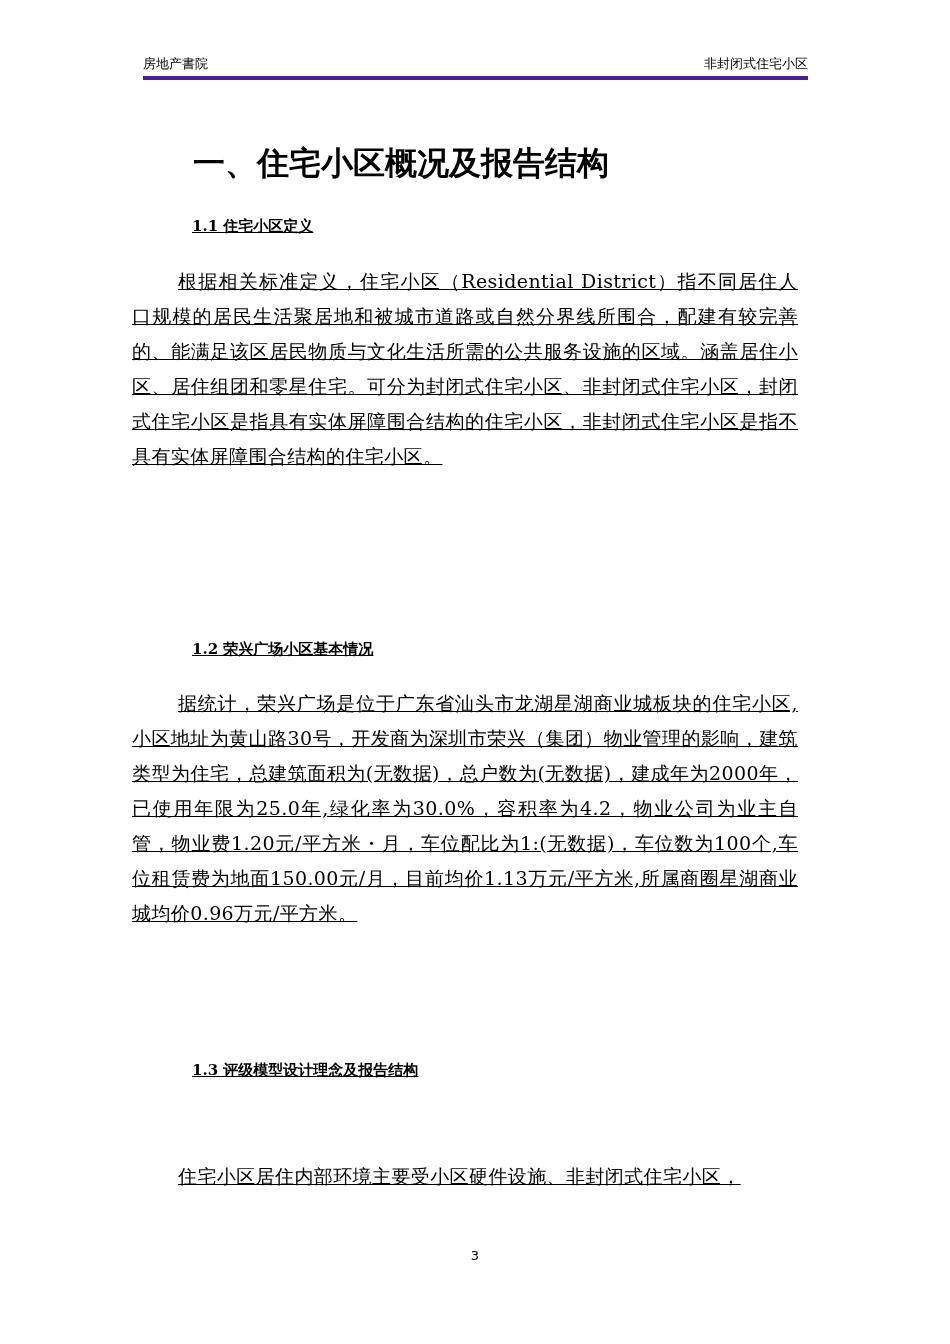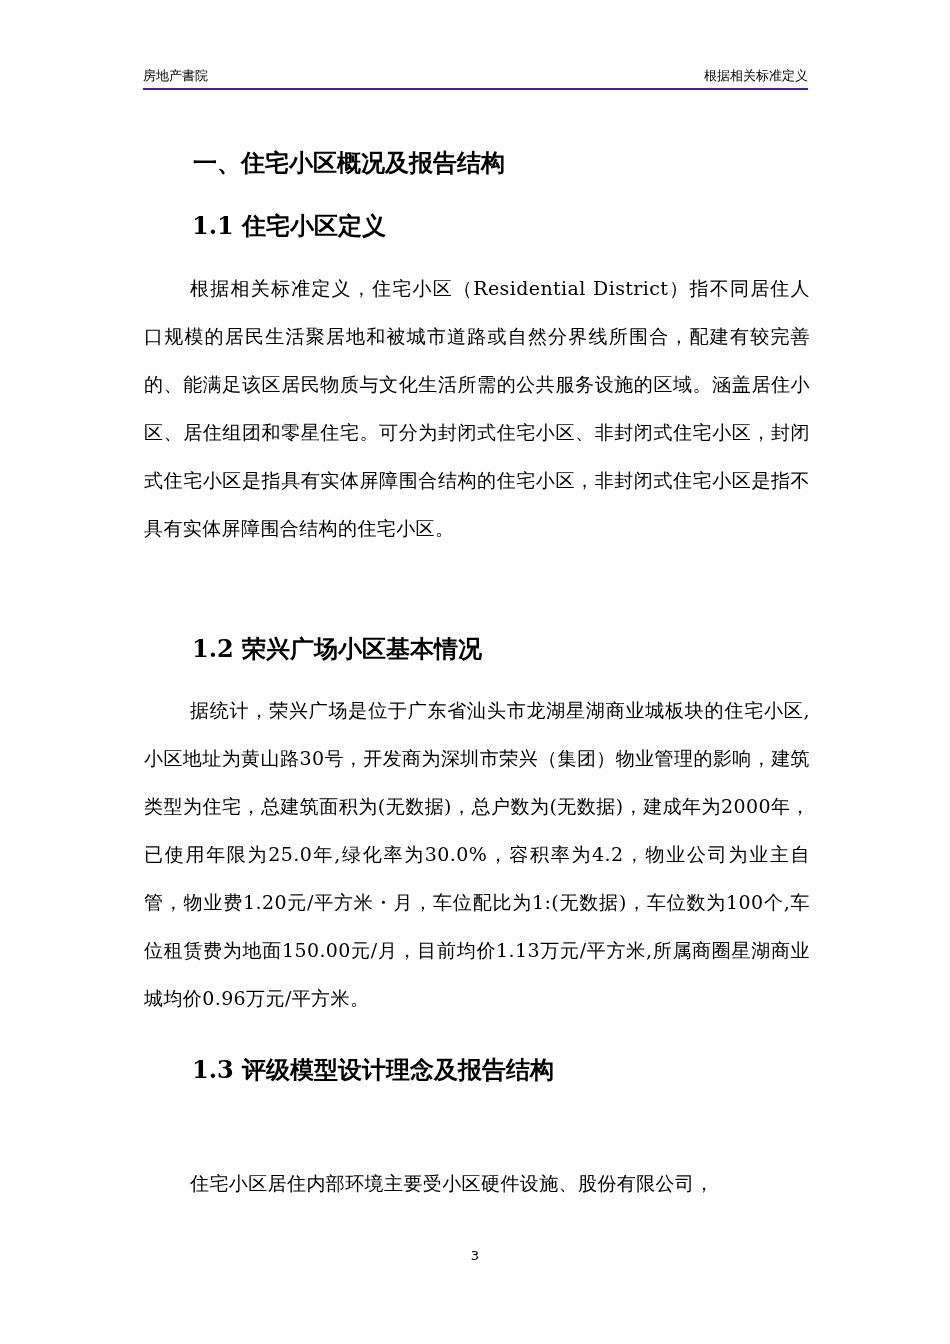--- a/index.html
+++ b/index.html
@@ -11,87 +11,89 @@
       width: 950px;
       height: 1344px;
       position: relative;
       overflow: hidden;
       color: #000000;
       font-family: "DejaVu Serif", "Liberation Serif", serif;
     }
     .page-header {
       position: absolute;
       left: 143px;
-      top: 66px;
+      top: 54px;
       width: 665px;
       height: 22px;
-      border-bottom: 2px solid #4c1d95;
+      border-bottom: 4px solid #4c1d95;
       font-family: "DejaVu Sans", "Liberation Sans", sans-serif;
       font-size: 13px;
       line-height: 20px;
     }
     .page-header .left {
       position: absolute;
       left: 0;
       top: 0;
     }
     .page-header .right {
       position: absolute;
       right: 0;
       top: 0;
     }
     .chapter-title {
       position: absolute;
       left: 193px;
       top: 145px;
-      font-size: 24px;
+      font-size: 32px;
       font-weight: bold;
       line-height: 36px;
       white-space: nowrap;
     }
     .section-title {
       position: absolute;
       left: 192px;
-      font-size: 24px;
+      font-size: 15px;
       font-weight: bold;
       line-height: 30px;
       white-space: nowrap;
+      text-decoration: underline;
     }
     .para {
       position: absolute;
-      left: 144px;
+      left: 132px;
       width: 666px;
       font-size: 19px;
-      line-height: 48px;
+      line-height: 35px;
       text-align: justify;
       text-indent: 46px;
       letter-spacing: 0.4px;
+      text-decoration: underline;
     }
     .page-number {
       position: absolute;
       left: 0;
       width: 950px;
       top: 1248px;
       text-align: center;
       font-family: "DejaVu Sans", "Liberation Sans", sans-serif;
       font-size: 13px;
     }
   </style>
 </head>
 <body>
 
 <div class="page-header">
   <span class="left">房地产書院</span>
-  <span class="right">根据相关标准定义</span>
+  <span class="right">非封闭式住宅小区</span>
 </div>
 
 <div class="chapter-title">一、住宅小区概况及报告结构</div>
 
 <div class="section-title" style="top:211px;">1.1 住宅小区定义</div>
 <div class="para" style="top:264px;">根据相关标准定义，住宅小区（Residential District）指不同居住人口规模的居民生活聚居地和被城市道路或自然分界线所围合，配建有较完善的、能满足该区居民物质与文化生活所需的公共服务设施的区域。涵盖居住小区、居住组团和零星住宅。可分为封闭式住宅小区、非封闭式住宅小区，封闭式住宅小区是指具有实体屏障围合结构的住宅小区，非封闭式住宅小区是指不具有实体屏障围合结构的住宅小区。</div>
 
 <div class="section-title" style="top:634px;text-align:right;">1.2 荣兴广场小区基本情况</div>
 <div class="para" style="top:686px;">据统计，荣兴广场是位于广东省汕头市龙湖星湖商业城板块的住宅小区,小区地址为黄山路30号，开发商为深圳市荣兴（集团）物业管理的影响，建筑类型为住宅，总建筑面积为(无数据)，总户数为(无数据)，建成年为2000年，已使用年限为25.0年,绿化率为30.0%，容积率为4.2，物业公司为业主自管，物业费1.20元/平方米・月，车位配比为1:(无数据)，车位数为100个,车位租赁费为地面150.00元/月，目前均价1.13万元/平方米,所属商圈星湖商业城均价0.96万元/平方米。</div>
 
 <div class="section-title" style="top:1055px;">1.3 评级模型设计理念及报告结构</div>
-<div class="para" style="top:1159px;">住宅小区居住内部环境主要受小区硬件设施、股份有限公司，</div>
+<div class="para" style="top:1159px;">住宅小区居住内部环境主要受小区硬件设施、非封闭式住宅小区，</div>
 
 <div class="page-number">3</div>
 
 </body></html>

